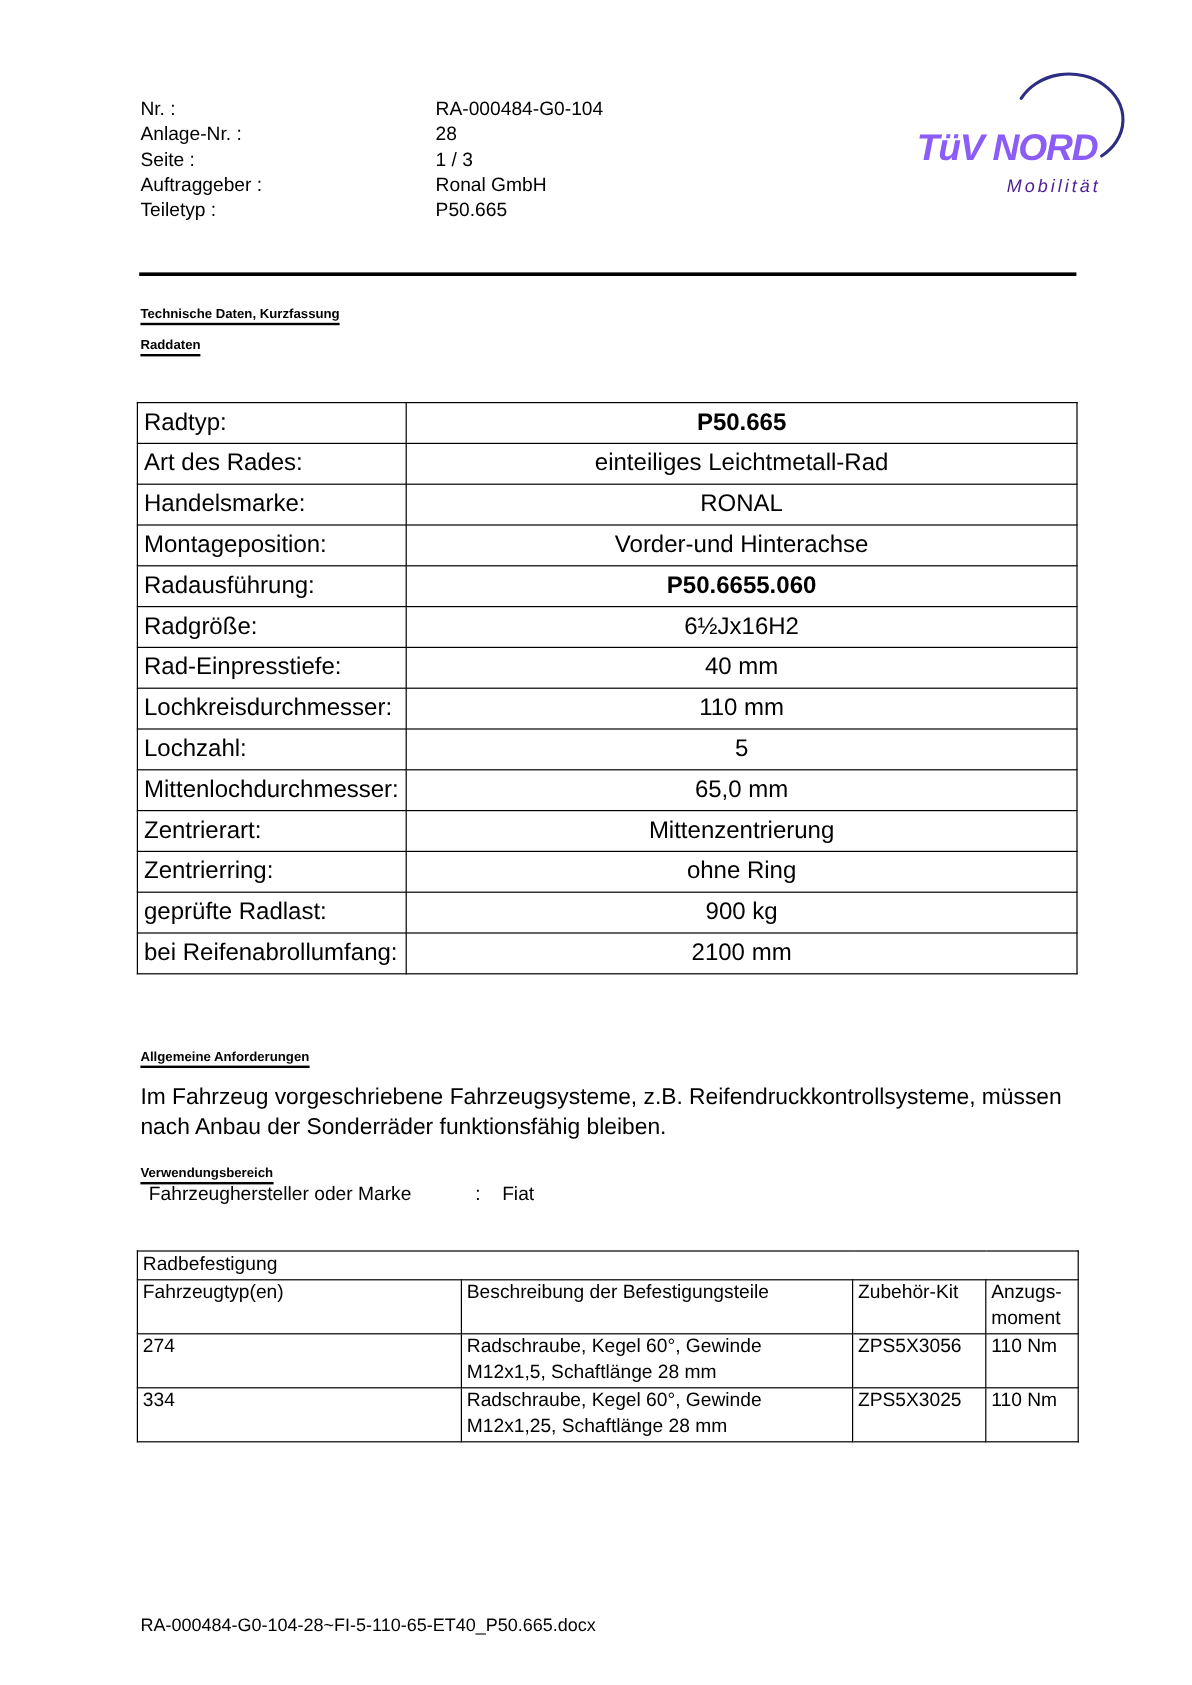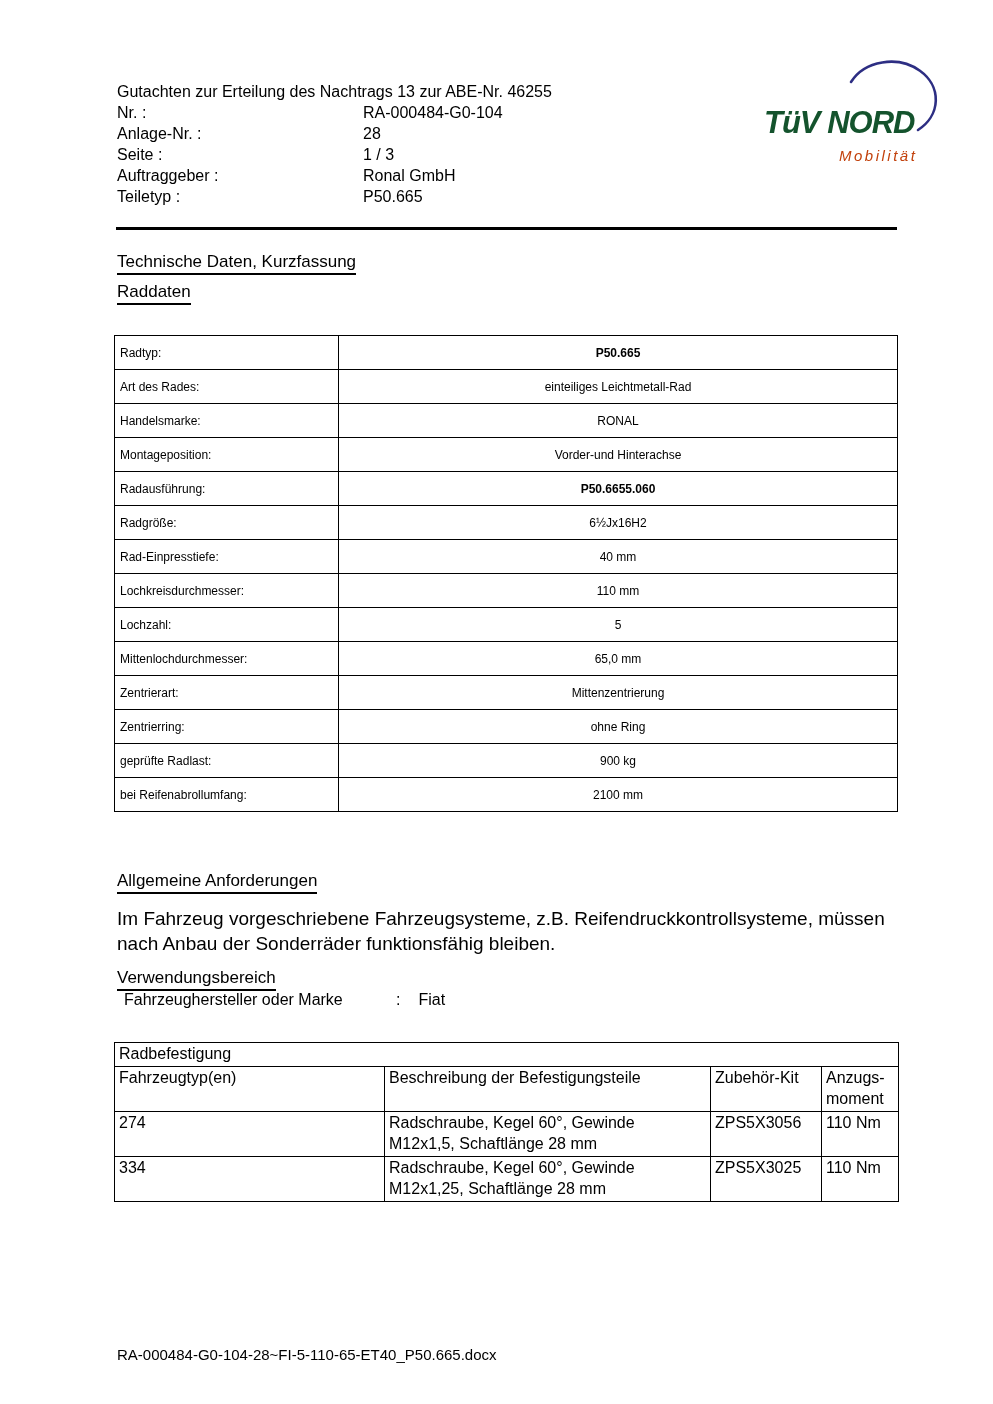--- a/index.html
+++ b/index.html
@@ -45,39 +45,39 @@
 
   
   .rule {
     position: absolute; left: 116px; top: 227px;
     width: 781px; height: 3px; background: #000;
   }
 
   
   .h-underline {
     display: inline-block;
-    font-size: 17px; font-weight: normal;
+    font-size: 11px; font-weight: bold;
     border-bottom: 2px solid #000;
     padding-bottom: 1px;
     white-space: nowrap;
   }
   .tech-headings { position: absolute; left: 117px; top: 252px; }
   .tech-headings .sub { margin-top: 7px; }
   .tech-headings > div { display: block; }
 
   
   .wheel-table {
     position: absolute; left: 114px; top: 335px;
     width: 784px;
     border-collapse: collapse; table-layout: fixed;
   }
   .wheel-table td {
     border: 1.5px solid #000;
     height: 34px;
-    font-size: 12px;
+    font-size: 20px;
     padding: 0 5px;
     vertical-align: middle;
   }
   .wheel-table .wt-label { width: 224px; }
   .wheel-table .wt-value { text-align: center; }
   .wheel-table .bold { font-weight: bold; }
 
   
   .general { position: absolute; left: 117px; top: 871px; }
   .general .para { margin-top: 12px; font-size: 19px; line-height: 25px; }
@@ -114,21 +114,20 @@
     position: absolute; left: 117px; top: 1346px;
     font-size: 15px;
   }
 </style>
 </head>
 <body>
 
 <div class="page">
 
   <div class="doc-header">
-    <div class="hdr-title">Gutachten zur Erteilung des Nachtrags 13 zur ABE-Nr. 46255</div>
     <div>
         <div class="hdr-row">
           <span class="hdr-label">Nr. :</span>
           <span class="hdr-value">RA-000484-G0-104</span>
         </div>
         <div class="hdr-row">
           <span class="hdr-label">Anlage-Nr. :</span>
           <span class="hdr-value">28</span>
         </div>
         <div class="hdr-row">
@@ -143,22 +142,22 @@
           <span class="hdr-label">Teiletyp :</span>
           <span class="hdr-value">P50.665</span>
         </div>
       </div>
   </div>
 
   <div class="logo">
     <svg class="logo-arc" width="215" height="120" viewBox="0 0 215 120">
       <path d="M 111 32 A 45 38 0 1 1 178 80" fill="none" stroke="#2d2e83" stroke-width="2.6" stroke-linecap="round"></path>
     </svg>
-    <div class="logo-brand" style="color:#14532d">TüV NORD</div>
-    <div class="logo-tagline" style="color:#c2410c">Mobilität</div>
+    <div class="logo-brand" style="color:#8b5cf6">TüV NORD</div>
+    <div class="logo-tagline" style="color:#4c1d95">Mobilität</div>
   </div>
 
   <div class="rule"></div>
 
   <div class="tech-headings">
     <div><span class="h-underline">Technische Daten, Kurzfassung</span></div>
     <div class="sub"><span class="h-underline">Raddaten</span></div>
   </div>
 
   <table class="wheel-table">

